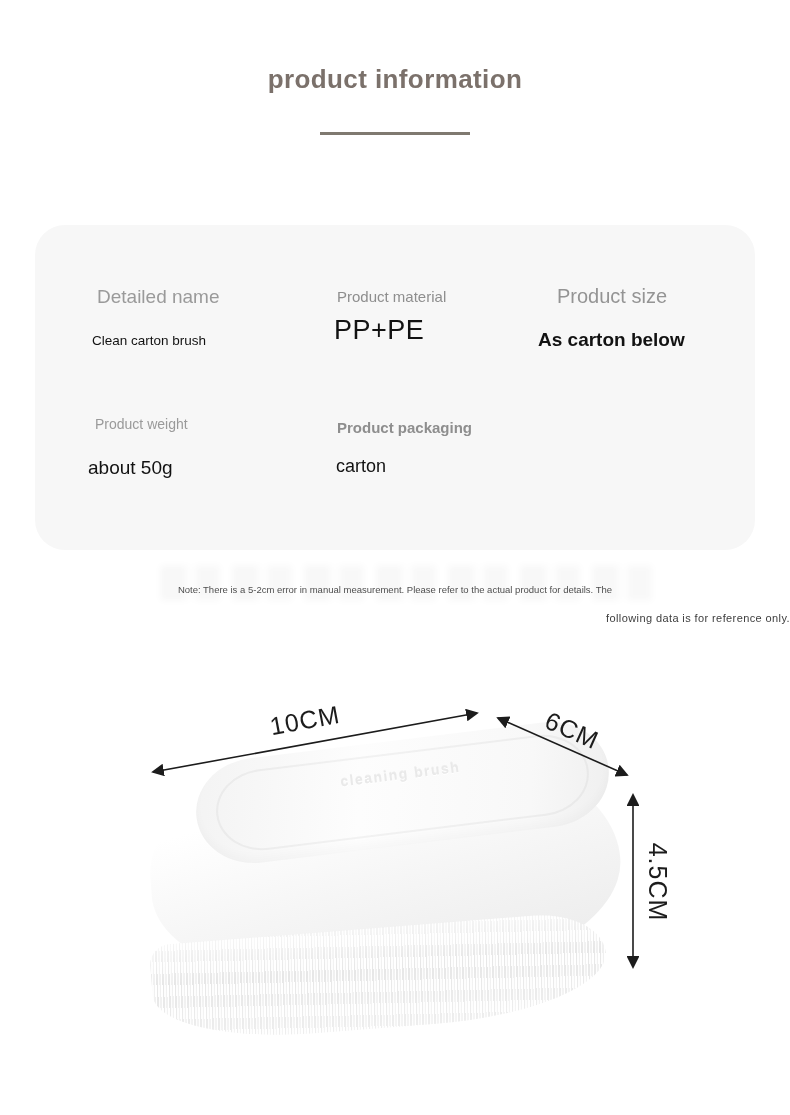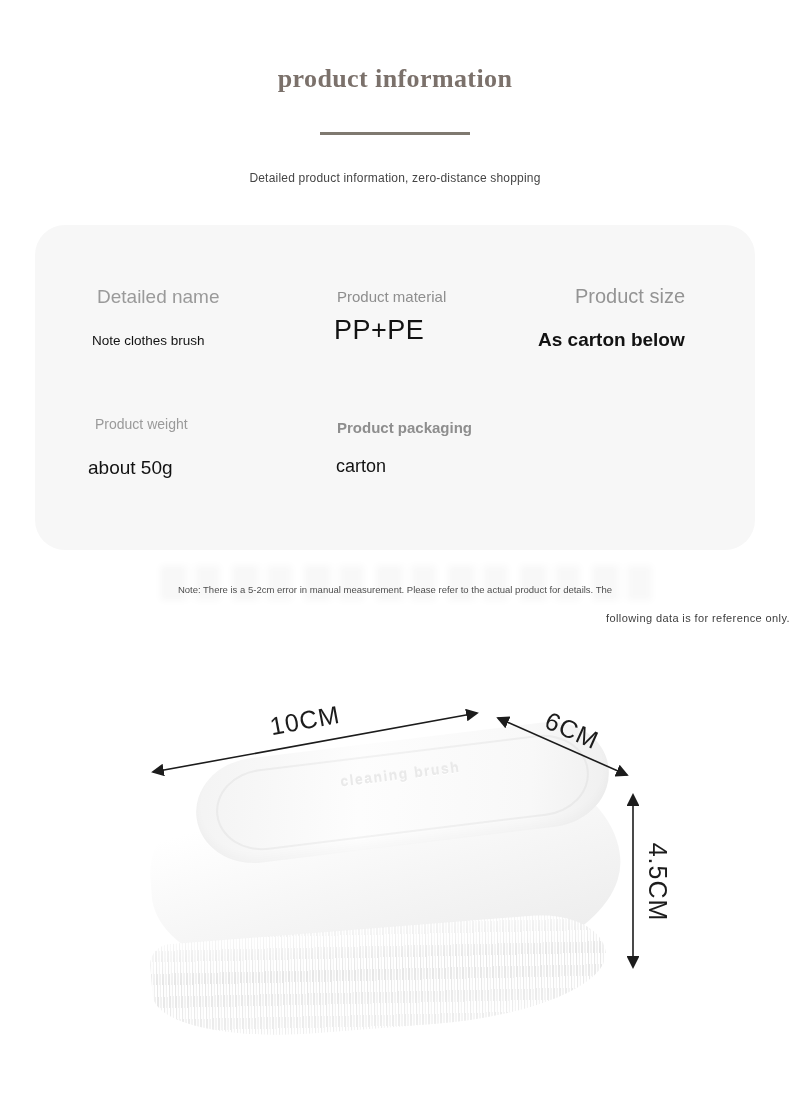--- a/index.html
+++ b/index.html
@@ -7,21 +7,21 @@
   body { font-family:"Liberation Sans", sans-serif; }
   .page {
     position:relative; width:790px; height:1115px; margin:0 auto;
     background:#ffffff; overflow:hidden;
   }
 
   
   .title {
     position:absolute; top:64px; left:0; width:100%;
     text-align:center; font-size:26px; font-weight:700;
-    color:#7b716b; letter-spacing:0.4px;font-family:Liberation Serif, serif;
+    color:#7b716b; letter-spacing:0.4px;
   }
   .divider {
     position:absolute; left:320px; top:132px; width:150px; height:3px;
     background:#7f7970;
   }
   .subtitle {
     position:absolute; top:171px; left:0; width:100%;
     text-align:center; font-size:12px; color:#454545; letter-spacing:0.2px;
   }
 
@@ -30,21 +30,21 @@
     position:absolute; left:35px; top:225px; width:720px; height:325px;
     background:#f7f7f7; border-radius:30px;
   }
   .cell { position:absolute; white-space:nowrap; }
   .lbl { color:#9a9a9a; }
   .val { color:#121212; }
   .f1-l { left:62px;  top:61px;  font-size:19px; }
   .f1-v { left:57px;  top:108px; font-size:13.5px; }
   .f2-l { left:302px; top:63px;  font-size:15px; color:#8e8e8e; }
   .f2-v { left:299px; top:90px;  font-size:27px; font-weight:400; letter-spacing:0.5px; }
-  .f3-l { left:540px; top:60px;  font-size:20px; color:#949494; }
+  .f3-l { left:522px; top:60px;  font-size:20px; color:#949494; }
   .f3-v { left:503px; top:104px; font-size:19px; font-weight:600; }
   .f4-l { left:60px;  top:191px; font-size:14px; }
   .f4-v { left:53px;  top:232px; font-size:19px; }
   .f5-l { left:302px; top:194px; font-size:15px; color:#8e8e8e;font-weight:bold; }
   .f5-v { left:301px; top:231px; font-size:18px; }
 
   
   .watermark {
     position:absolute; left:160px; top:565px; width:495px; height:36px;
     background:repeating-linear-gradient(90deg,
@@ -111,25 +111,24 @@
   .dim-width  { left:377px; top:16px; width:110px; transform:rotate(24deg); }
   .dim-height { left:452px; top:167px; width:130px; height:30px; transform:rotate(90deg); }
 </style>
 </head>
 <body>
 
 <div class="page">
 
   <div class="title">product information</div>
   <div class="divider"></div>
-  <div class="subtitle">Detailed product information, zero-distance shopping</div>
 
   <div class="card">
     <div class="cell lbl f1-l">Detailed name</div>
-    <div class="cell val f1-v">Note clothes brush</div>
+    <div class="cell val f1-v">Clean carton brush</div>
 
     <div class="cell lbl f2-l">Product material</div>
     <div class="cell val f2-v">PP+PE</div>
 
     <div class="cell lbl f3-l">Product size</div>
     <div class="cell val f3-v">As carton below</div>
 
     <div class="cell lbl f4-l">Product weight</div>
     <div class="cell val f4-v">about 50g</div>
 

